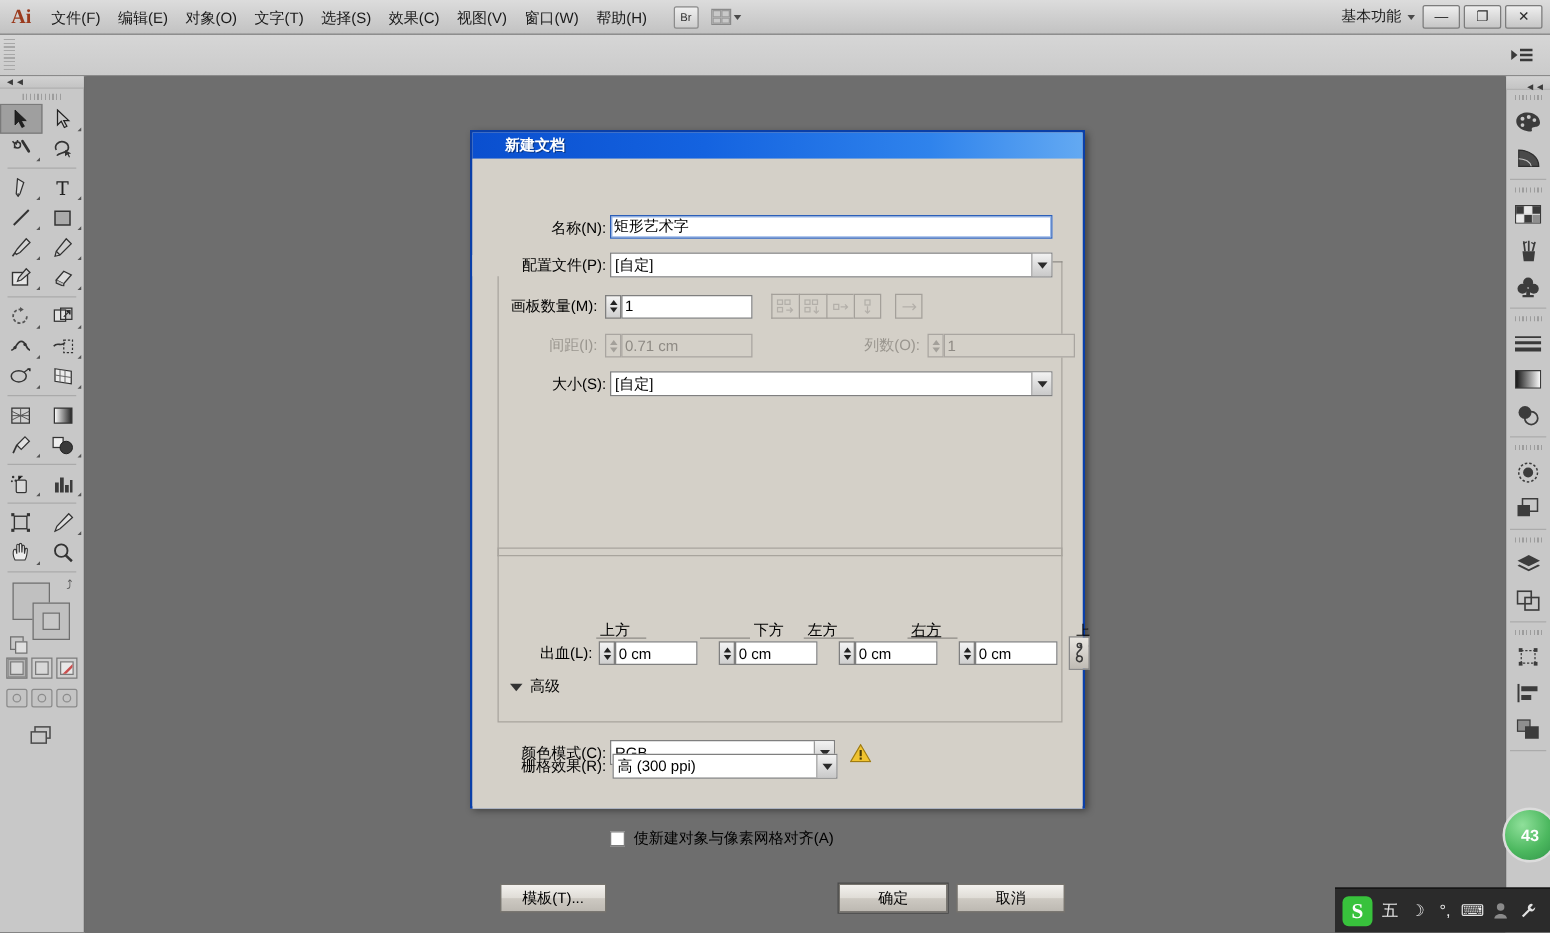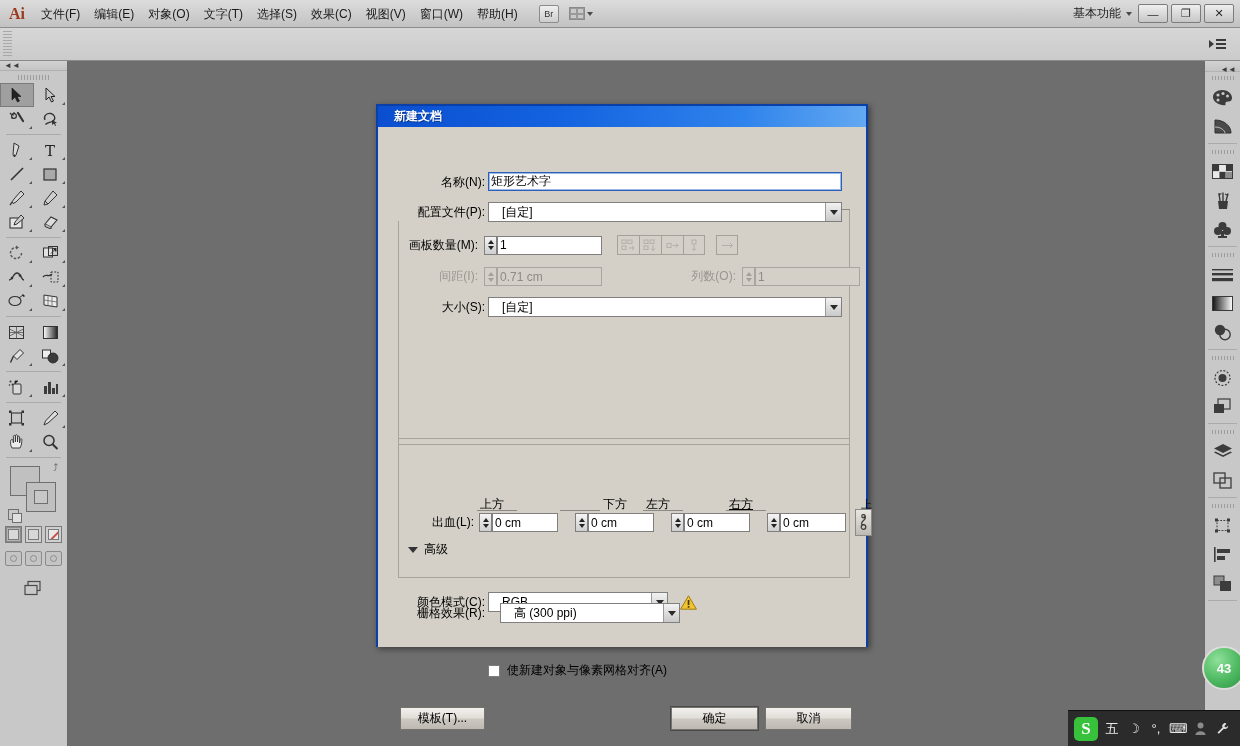--- a/index.html
+++ b/index.html
@@ -141,42 +141,42 @@
   
   .dialog {
     position:absolute; left:376px; top:104px; width:492px; height:543px;
     border:2px solid #0a3fa8;
     background:#d4d0c8;
     box-shadow: 2px 2px 6px rgba(0,0,0,0.45);
   }
   .dlg-title {
     height:21px;
     background: linear-gradient(to right,#0a4fcf 0%, #1463e0 38%, #2f83ec 75%, #63a9f2 100%);
-    display:flex; align-items:center; padding-left:16px;
+    display:flex; align-items:center; padding-left:26px;
     color:#fff; font-weight:bold; font-size:12px;
     text-shadow: 1px 1px 0 rgba(0,0,0,0.35);
   }
   .dlg-body { position:relative; padding:0; height:520px; background:#d4d0c8; }
 
   .row { display:flex; align-items:center; position:absolute; }
   .lbl { text-align:right; font-size:12px; color:#000; white-space:nowrap; }
   .lbl.dim { color:#9a968f; }
 
   .tf {
     border:1px solid #7f7f7f; background:#fff; height:19px; font-size:12px;
     padding:0 2px; line-height:17px; color:#000; font-family:"Liberation Sans",sans-serif;
     outline:none;
   }
   .tf.focus { border:1px solid #2c5fb8; box-shadow: inset 0 0 0 1px #9ab8e8; }
   .tf.dis { background:#d4d0c8; color:#8e8a84; border:1px solid #a9a5a0; }
 
   .combo {
     height:20px; border:1px solid #7f7f7f; background:#fff;
     display:flex; align-items:center; justify-content:space-between;
-    font-size:12px; color:#000; padding-left:13px;
+    font-size:12px; color:#000; padding-left:3px;
   }
   .combo .cv { line-height:18px; }
   .combo .arrow {
     width:16px; height:18px; border-left:1px solid #9a9a9a;
     background:linear-gradient(to bottom,#f2f2f2,#c9c9c9);
     display:flex;align-items:center;justify-content:center;
   }
   .combo .arrow:after{content:"";width:0;height:0;border-left:4px solid transparent;border-right:4px solid transparent;border-top:5px solid #2a2a2a;}
 
   .spin {
@@ -849,21 +849,21 @@
           <svg width="17" height="15" viewBox="0 0 17 15">
               <path d="M8.5 0.8 L16.4 14.2 L0.6 14.2 Z" fill="#f0c330" stroke="#a07c12" stroke-width="1"></path>
               <rect x="7.7" y="5" width="1.7" height="5" fill="#4a3a06"></rect>
               <rect x="7.7" y="11" width="1.7" height="1.7" fill="#4a3a06"></rect>
             </svg>
         </div>
       </div>
 
       <div class="row" style="left:0px; top:476px;">
         <div class="lbl" style="width:107px;">栅格效果(R):</div>
-        <div class="combo" style="width:180px; margin-left:15px;gap:16px;">
+        <div class="combo" style="width:180px; margin-left:5px;gap:16px;">
           <span class="cv">高 (300 ppi)</span>
           <span class="arrow"></span>
         </div>
       </div>
 
 
       <div class="row" style="left:110px; top:535px; gap:7px;">
         <div class="chk"></div>
         <div style="font-size:12px;">使新建对象与像素网格对齐(A)</div>
       </div>

